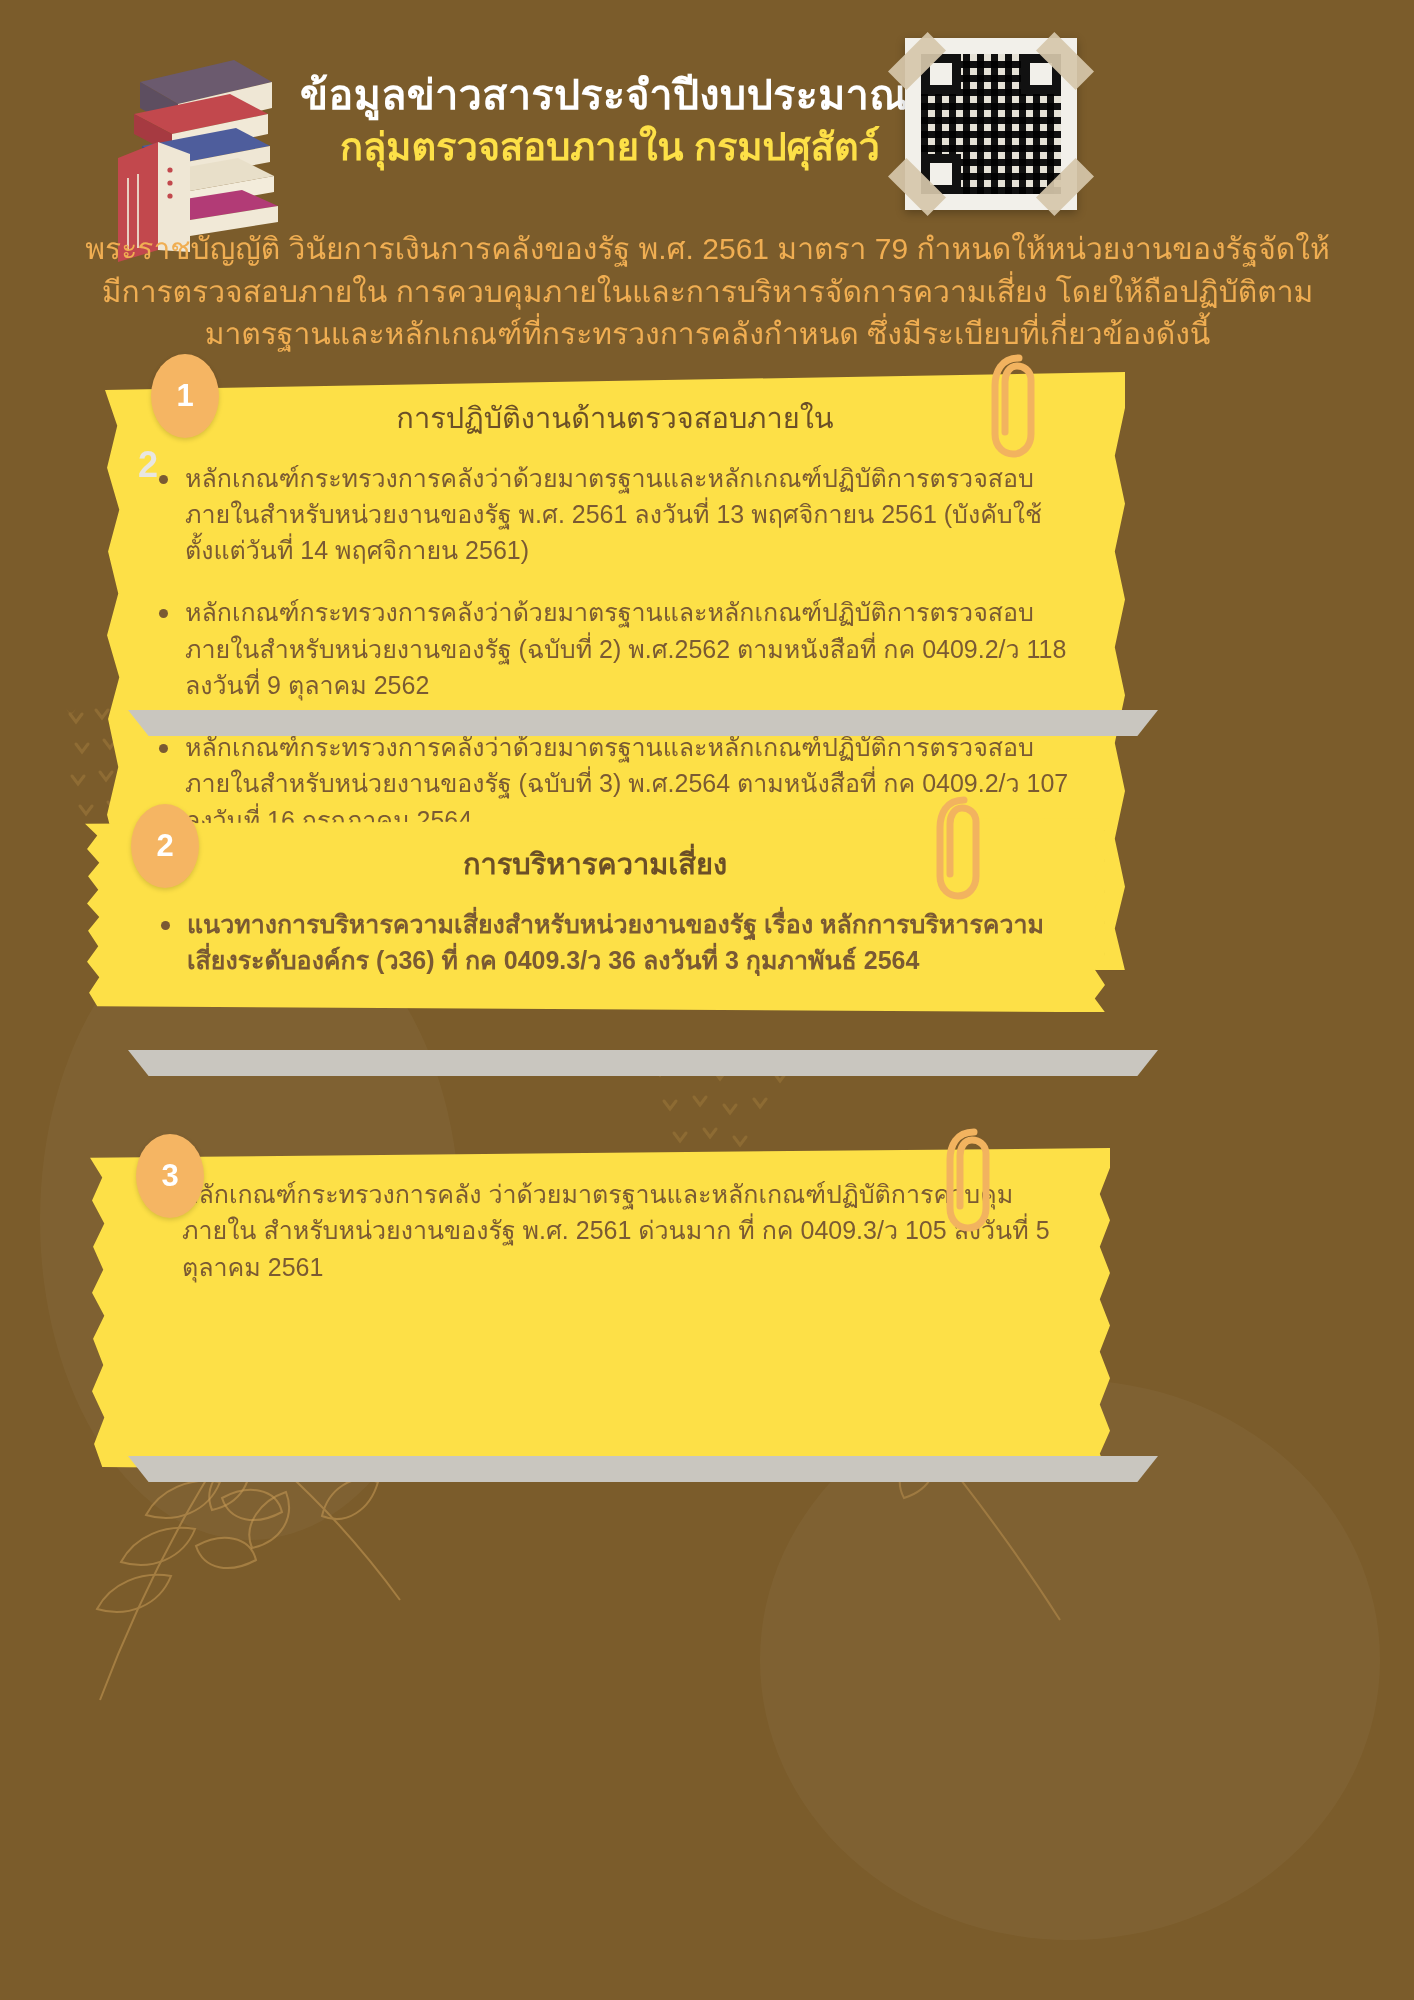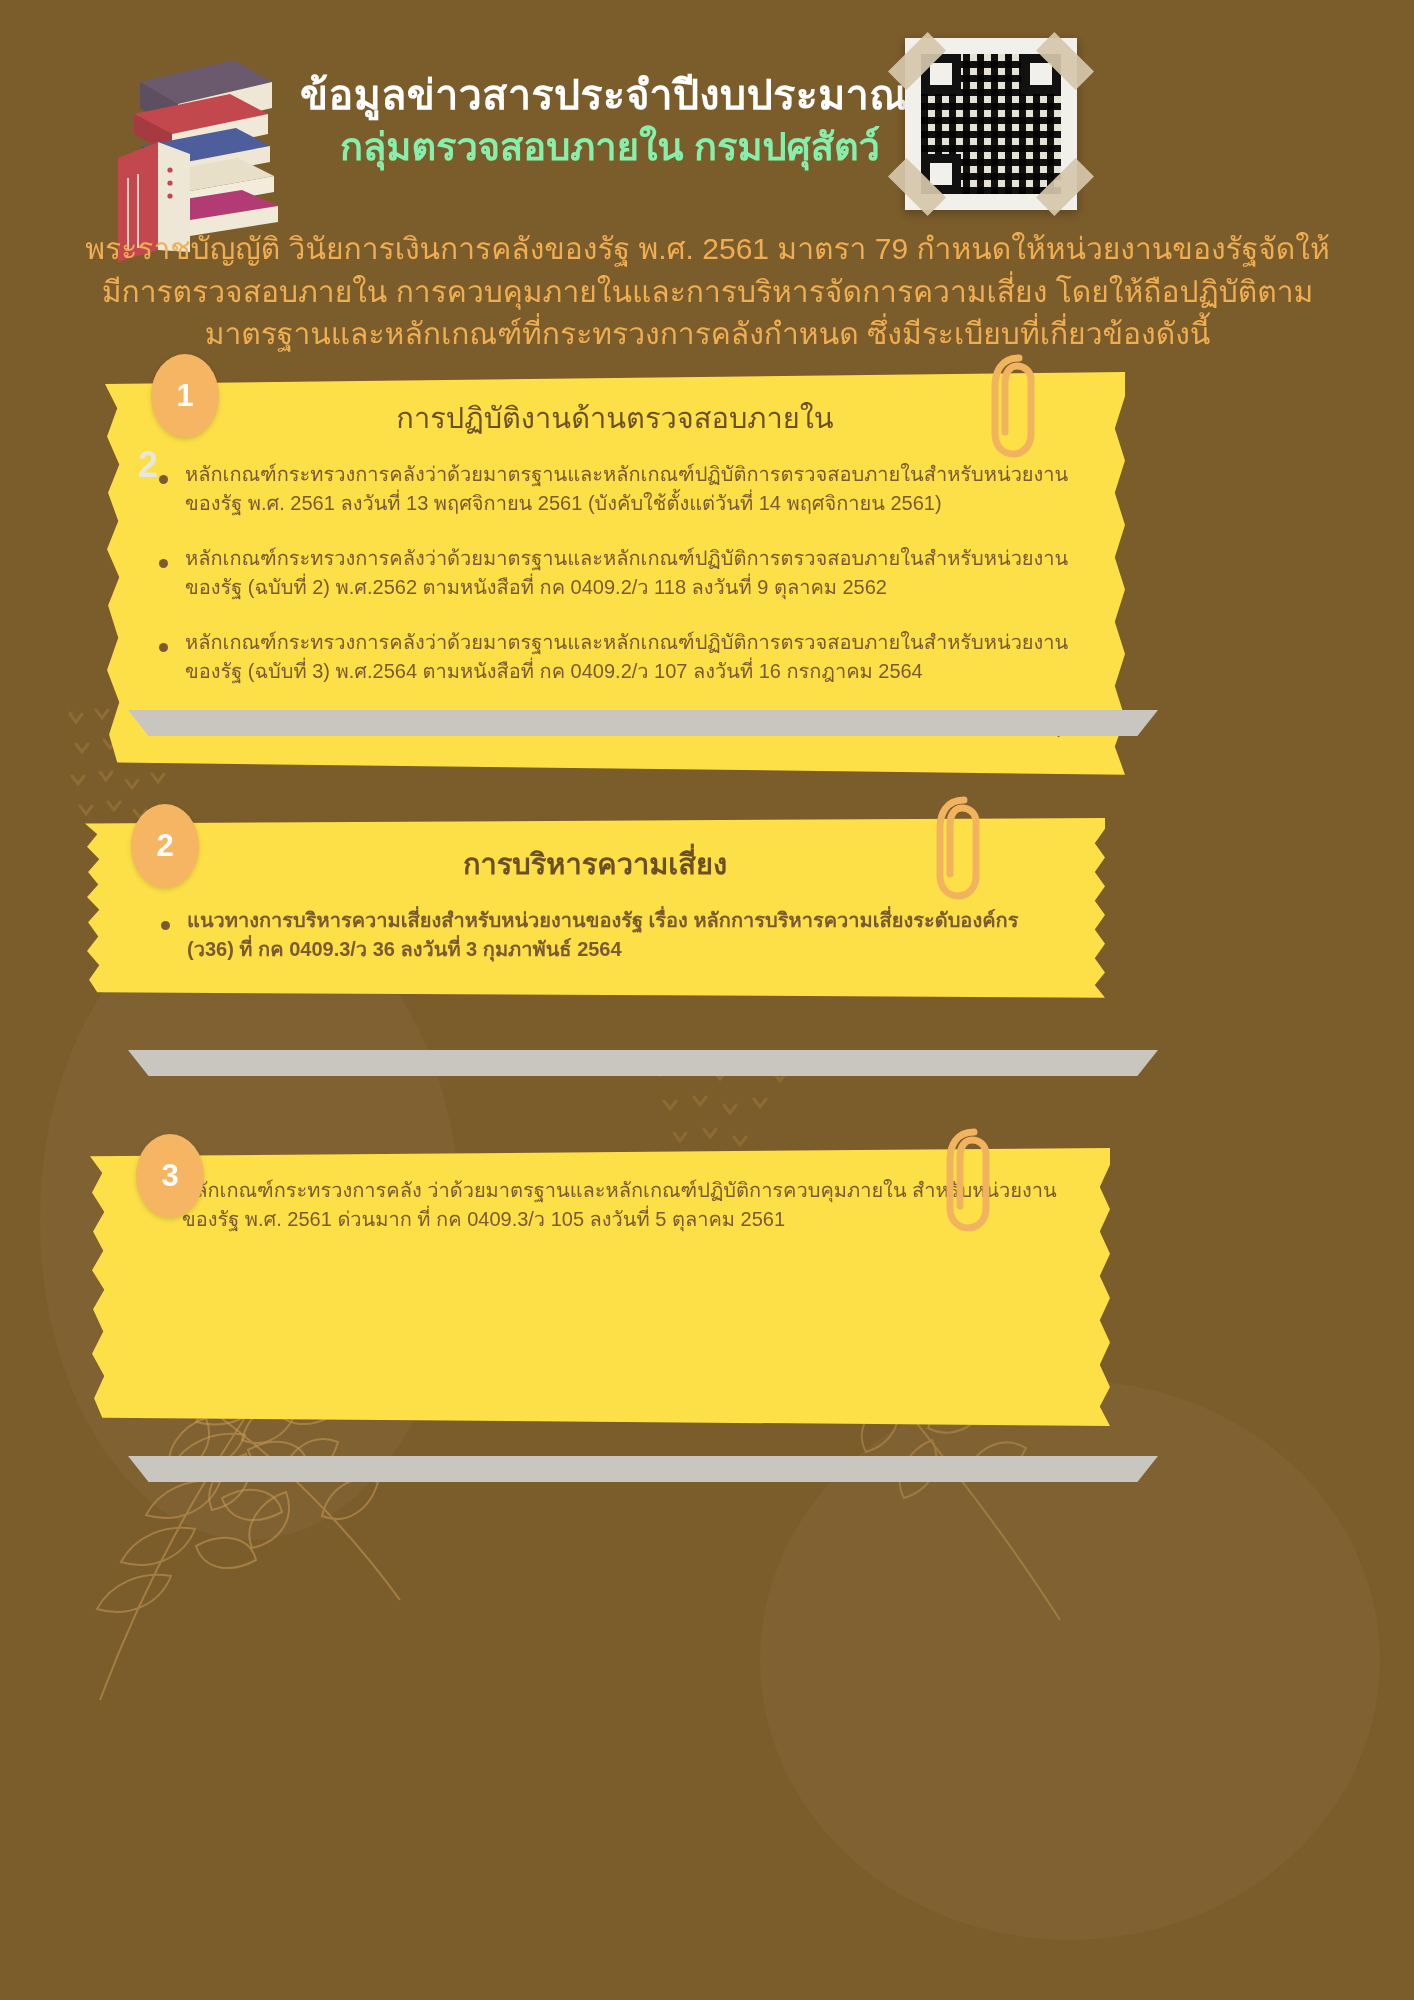--- a/index.html
+++ b/index.html
@@ -46,21 +46,21 @@
     font-size: 41px;
     font-weight: bold;
     color: #ffffff;
     letter-spacing: .5px;
     line-height: 1.22;
     white-space: nowrap;
   }
   .title-line-2 {
     font-size: 38px;
     font-weight: bold;
-    color: #86efac;
+    color: #fde047;
     line-height: 1.22;
     margin-top: 4px;
     white-space: nowrap;
   }
 
   
   .qr-card {
     position: absolute;
     left: 905px;
     top: 38px;
@@ -184,21 +184,21 @@
     font-size: 29px;
     color: #6b4f27;
     margin-bottom: 22px;
     line-height: 1.3;
   }
   .bullets { list-style: none; }
   .bullets li {
     position: relative;
     padding-left: 34px;
     margin-bottom: 26px;
-    font-size: 20px;
+    font-size: 25px;
     line-height: 1.45;
     color: #7a5a33;
   }
   .bullets li:last-child { margin-bottom: 2px; }
   .bullets li::before {
     content: "";
     position: absolute;
     left: 8px;
     top: 15px;
     width: 9px;

